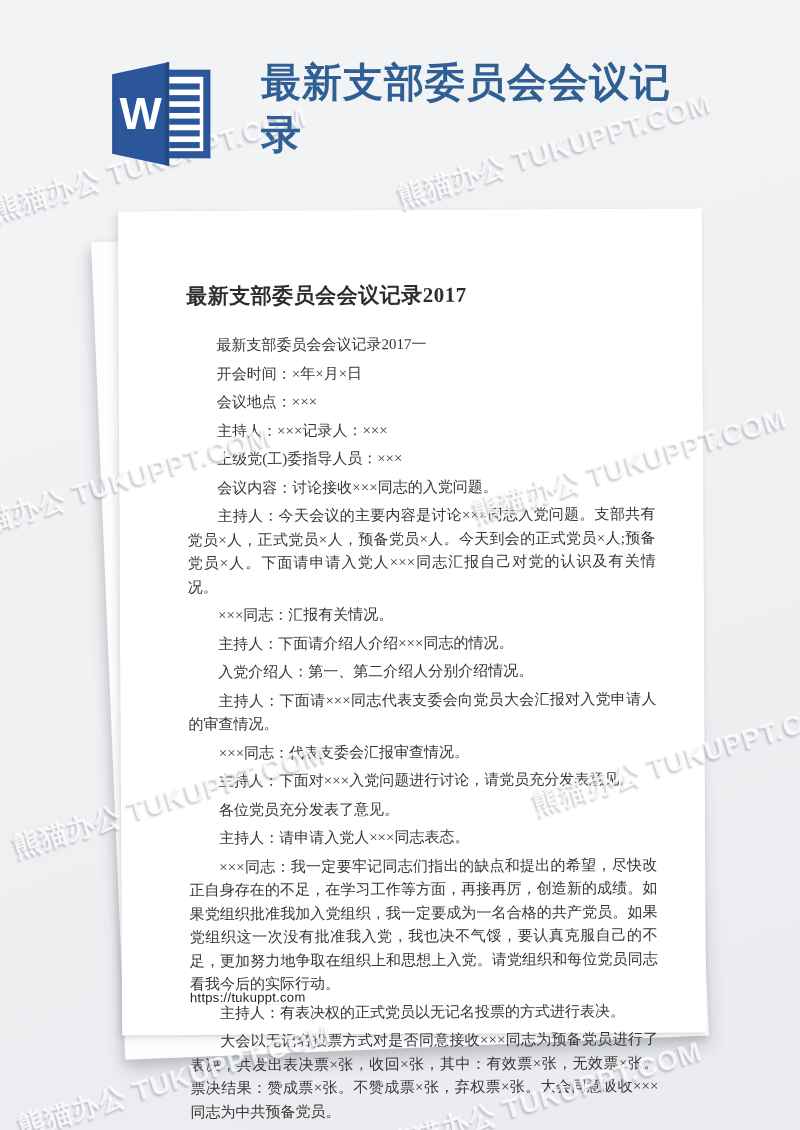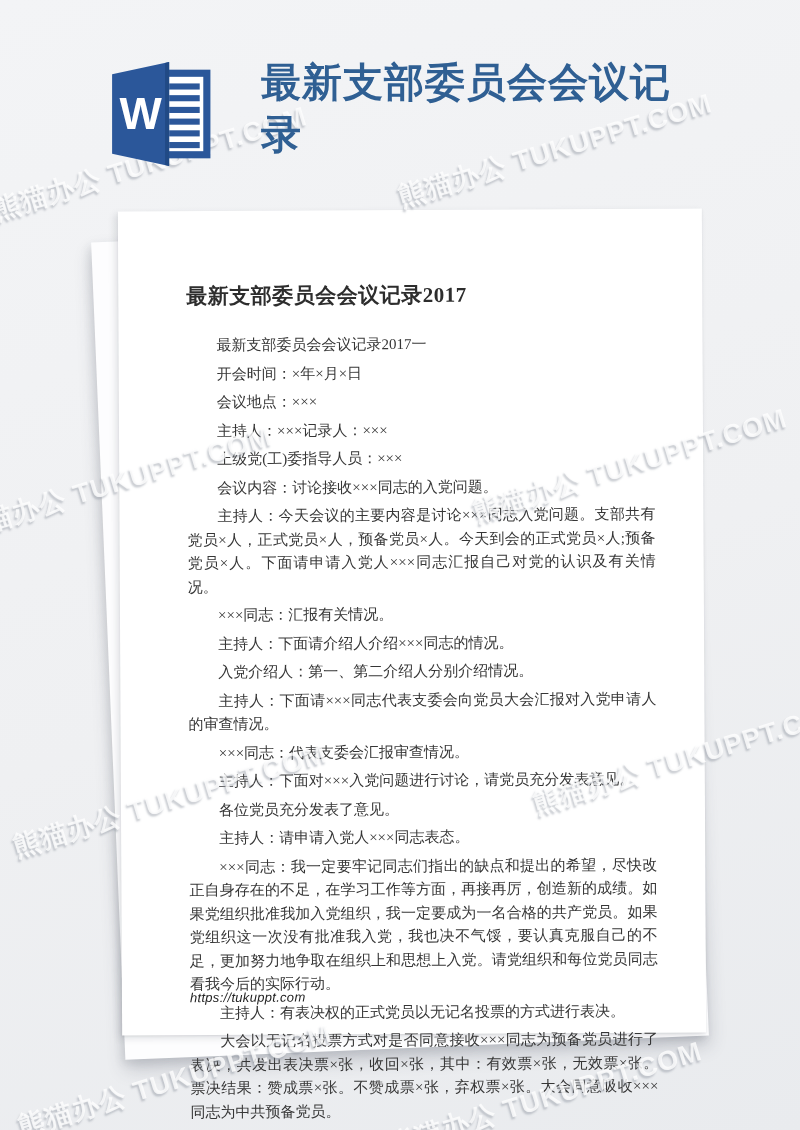--- a/index.html
+++ b/index.html
@@ -40,21 +40,20 @@
   }
   .doc-body p{
     font-family:"Liberation Serif","DejaVu Serif",serif;
     font-size:15px;line-height:23.5px;color:#363636;
     text-align:justify;text-indent:2em;margin:0 0 5px 0;
   }
   .doc-footer{
     position:absolute;left:68px;bottom:30px;
     font-size:13px;color:#222;letter-spacing:.3px;
     text-decoration:none;
-    font-style:italic;
   }
 
   
   .wm-layer{position:absolute;left:0;top:0;width:800px;height:1130px;z-index:4;pointer-events:none;}
   .wm{
     position:absolute;white-space:nowrap;
     font-weight:bold;font-size:27px;letter-spacing:1px;
     color:rgba(255,255,255,.78);
     text-shadow:-2px 2px 2px rgba(140,146,158,.45);
     transform:translate(-50%,-50%) rotate(-17deg);

